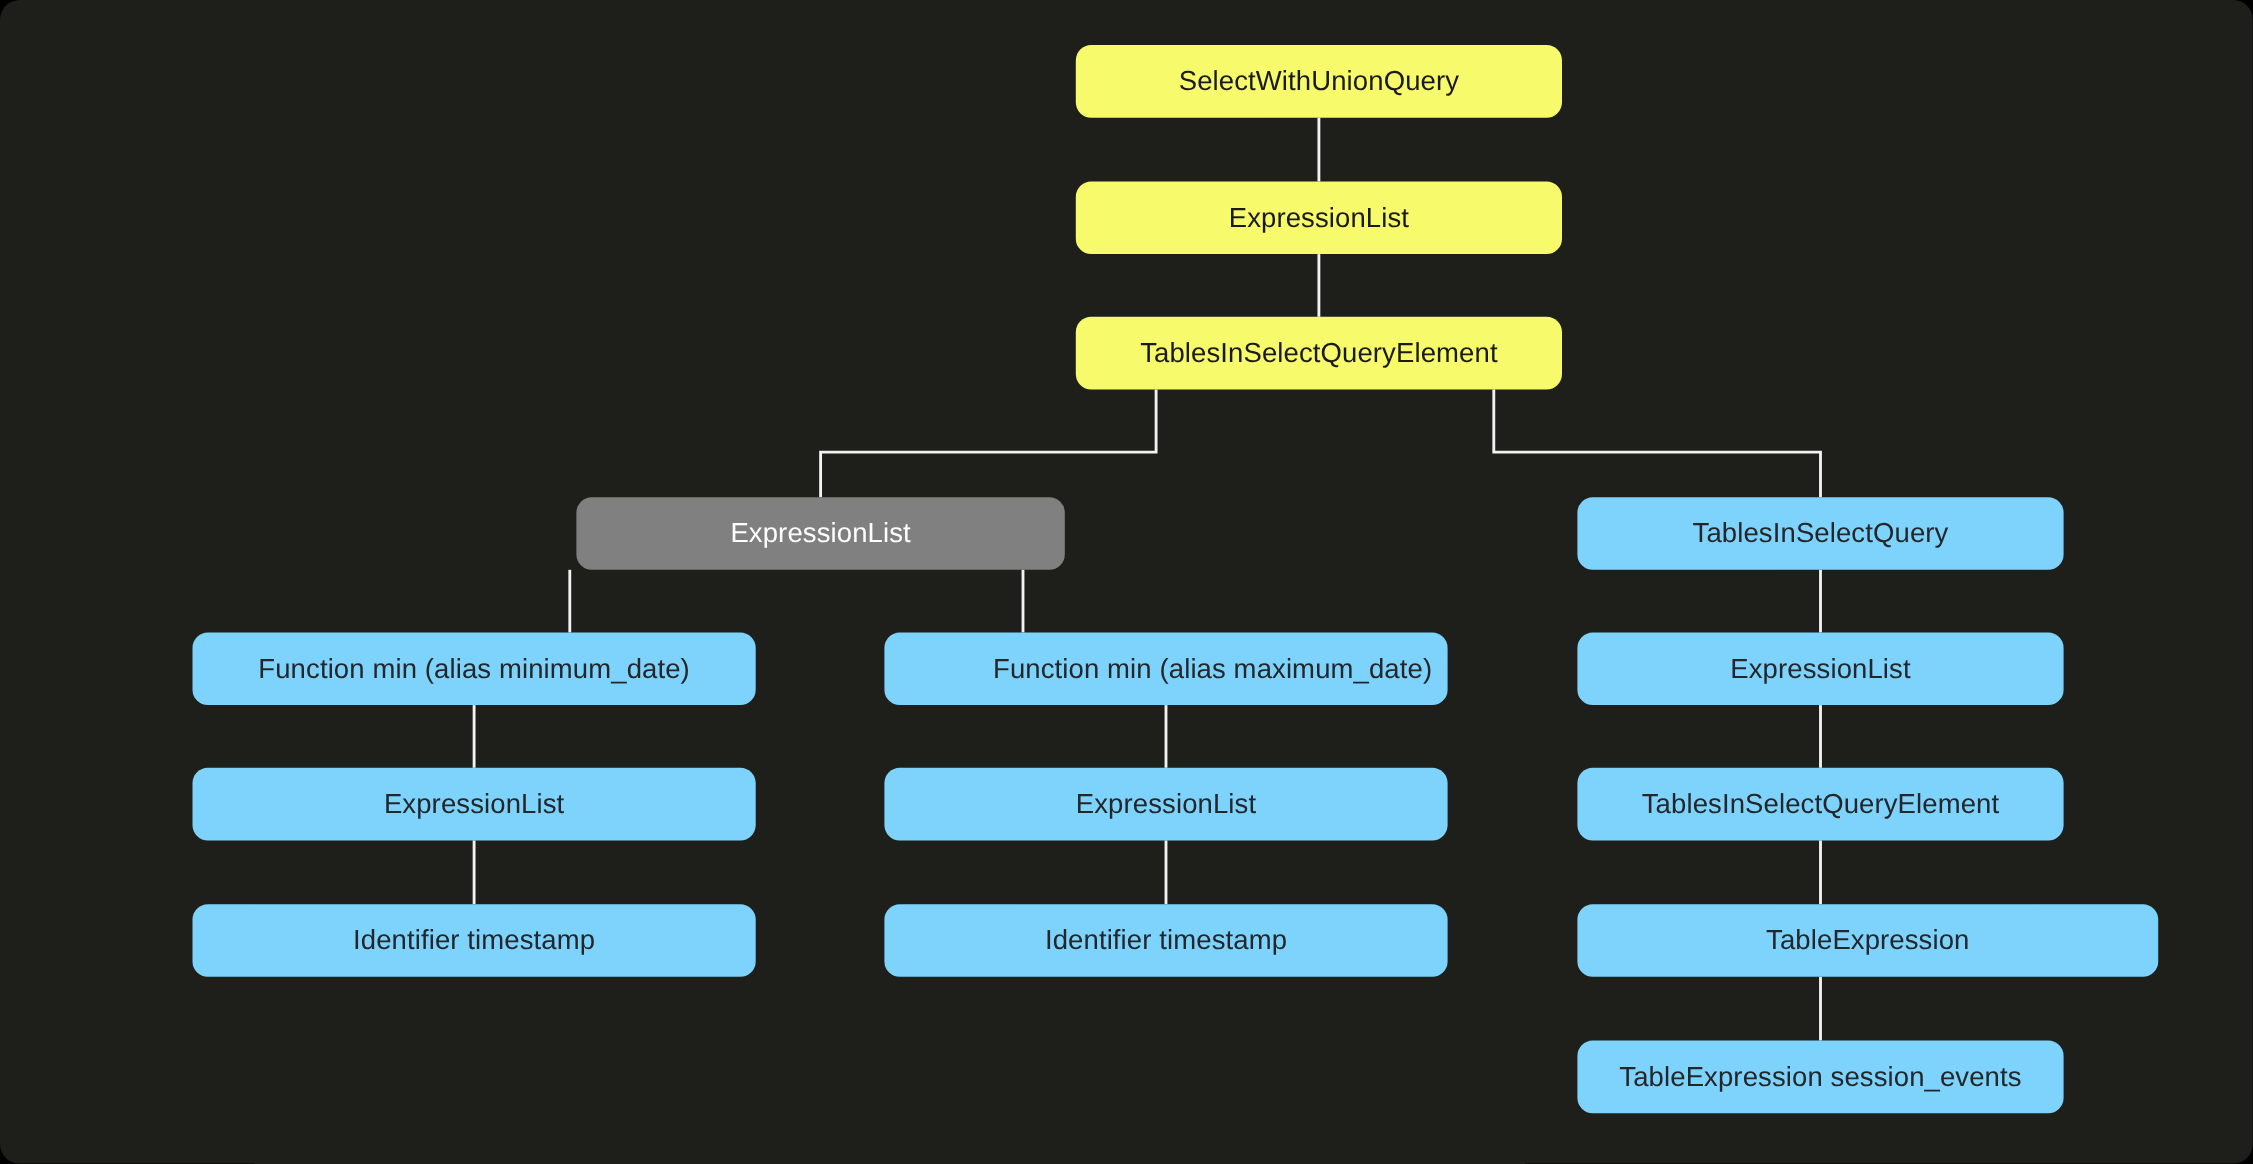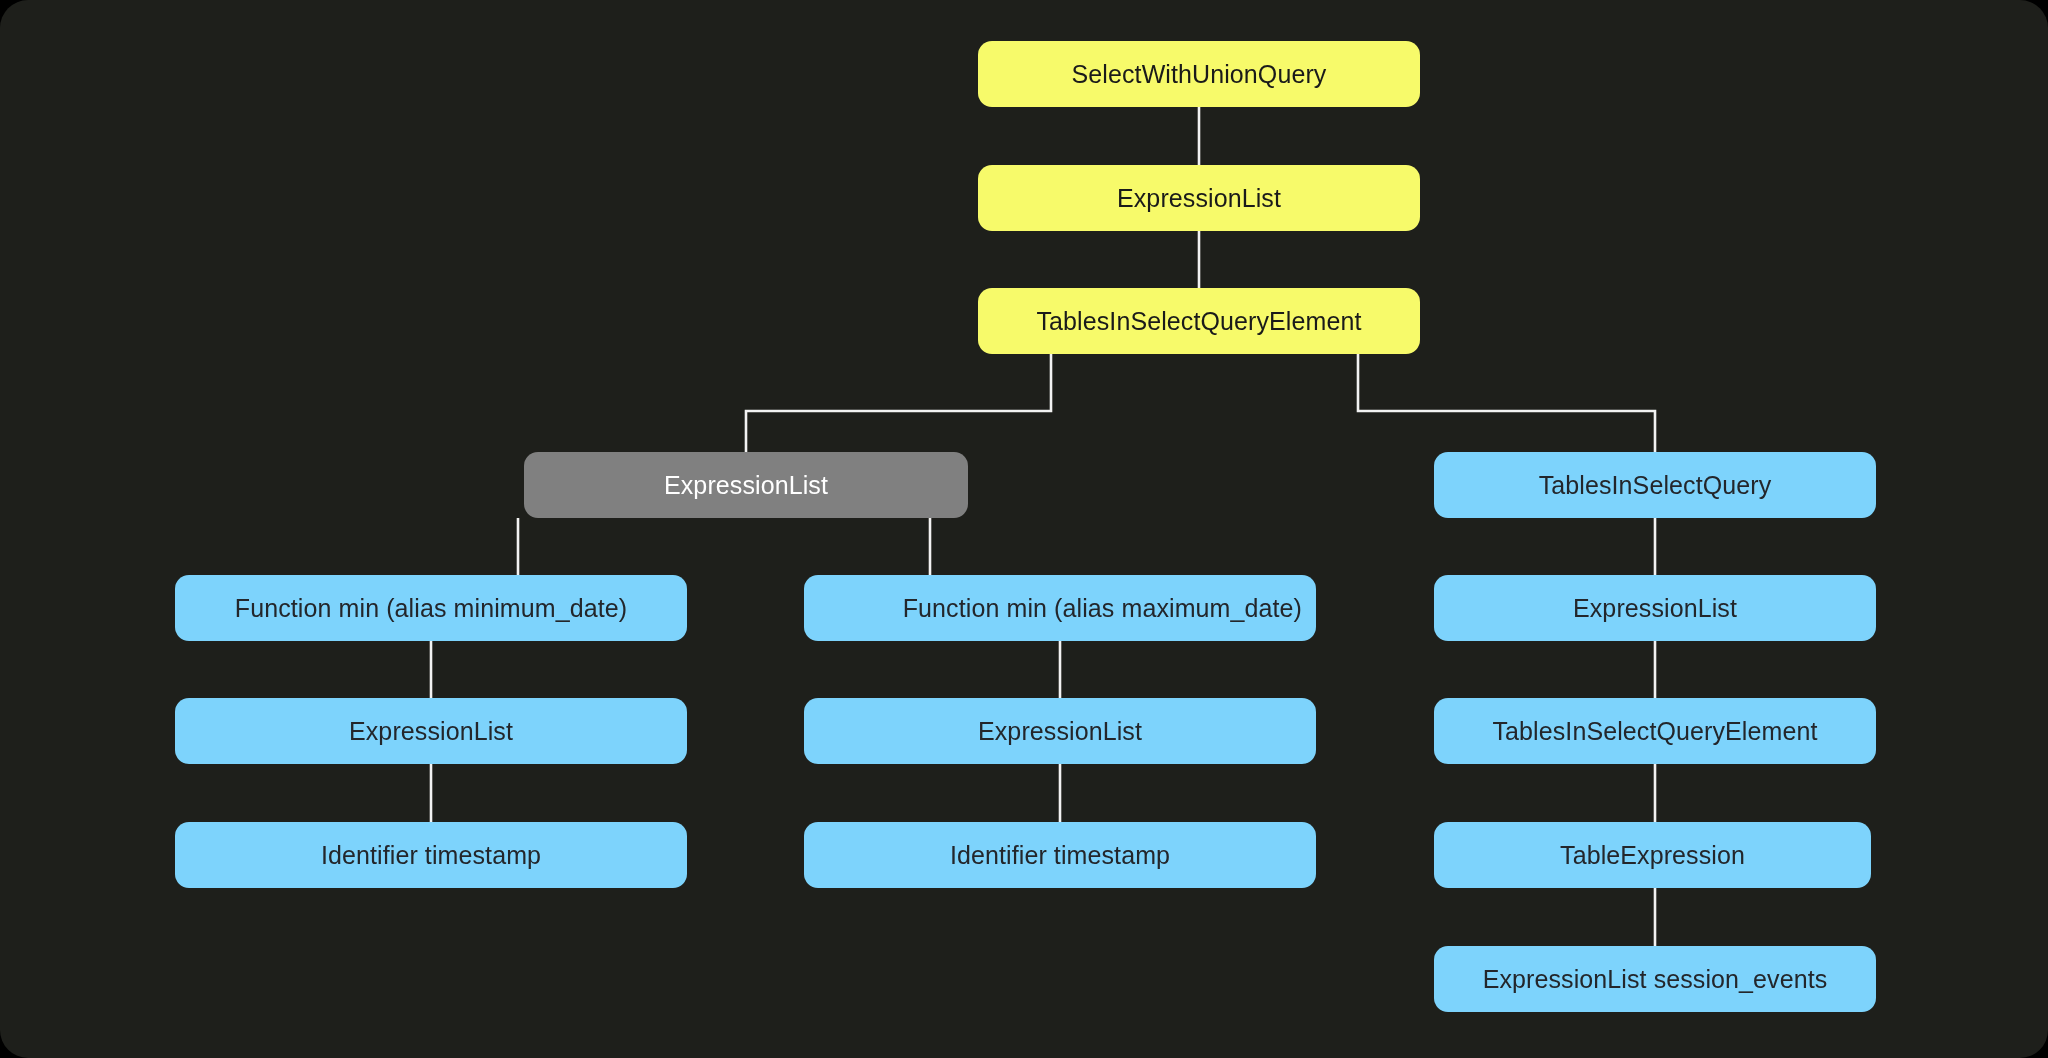--- a/index.html
+++ b/index.html
@@ -12,21 +12,21 @@
     width: 2048px;
     height: 1058px;
     overflow: hidden;
     font-family: "Liberation Sans", sans-serif;
   }
   #canvas {
     position: relative;
     width: 2048px;
     height: 1058px;
     background: #1E1F1B;
-    border-radius: 28px;
+    border-radius: 18px;
     overflow: hidden;
   }
   #edge-layer {
     position: absolute;
     left: 0;
     top: 0;
     width: 2048px;
     height: 1058px;
     pointer-events: none;
   }
@@ -111,20 +111,20 @@
       </div>
       <div class="node plain-style" style="left: 1434px; top: 698px; width: 442px; height: 66px;">
         <span>TablesInSelectQueryElement</span>
       </div>
       <div class="node plain-style" style="left: 175px; top: 822px; width: 512px; height: 66px;">
         <span>Identifier timestamp</span>
       </div>
       <div class="node plain-style" style="left: 804px; top: 822px; width: 512px; height: 66px;">
         <span>Identifier timestamp</span>
       </div>
-      <div class="node plain-style" style="left: 1434px; top: 822px; width: 437px; height: 66px;">
+      <div class="node plain-style" style="left: 1434px; top: 822px; width: 528px; height: 66px;">
         <span>TableExpression</span>
       </div>
       <div class="node plain-style" style="left: 1434px; top: 946px; width: 442px; height: 66px;">
-        <span>ExpressionList session_events</span>
+        <span>TableExpression session_events</span>
       </div>
     </div>
 </div>
 
 </body></html>

